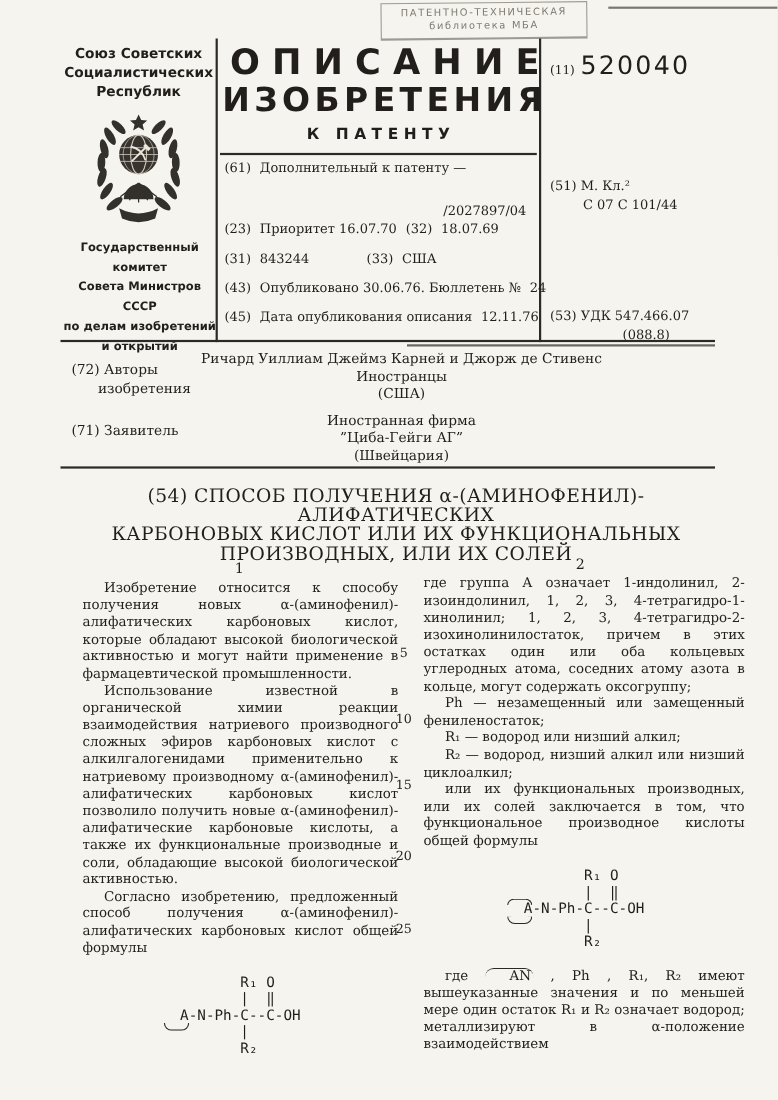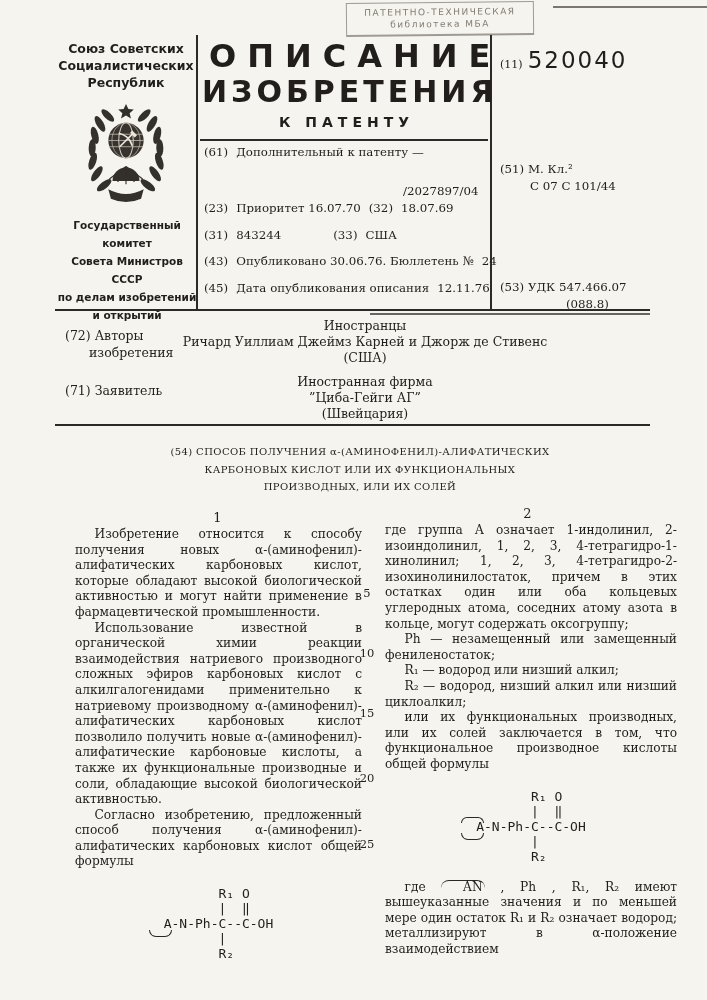--- a/index.html
+++ b/index.html
@@ -43,21 +43,21 @@
   .rule2{left:55px;top:424px;width:595px;}
   
   .a72{position:absolute;left:65px;top:327px;font-size:12.5px;line-height:17px;}
   .a72 .l2{padding-left:24px;}
   .acenter{position:absolute;left:130px;width:470px;text-align:center;font-size:12.5px;line-height:16px;}
   .aNames{top:318px;}
   .a71{position:absolute;left:65px;top:383px;font-size:12.5px;}
   .aFirm{top:374px;}
   
   .title54{position:absolute;left:70px;top:443px;width:580px;text-align:center;
-           font-size:10px;line-height:17.5px;letter-spacing:.4px;}
+           font-size:17px;line-height:17.5px;letter-spacing:.4px;}
   
   .colnum{position:absolute;width:285px;text-align:center;font-size:13px;}
   .cn1{left:75px;top:510px;} .cn2{left:385px;top:506px;}
   .bcol{position:absolute;font-size:12.2px;line-height:15.6px;text-align:justify;}
   .bcol1{left:75px;top:527px;width:287px;}
   .bcol2{left:385px;top:523px;width:292px;}
   .bcol p{margin:0;}
   .bcol p.ind1{text-indent:1.6em;}
   .gutter{position:absolute;left:356px;width:22px;text-align:center;font-size:11.5px;}
   
@@ -176,22 +176,22 @@
   </div>
 
   <div class="rule rule1"></div>
   <div class="rule rule1b"></div>
 
   <div class="a72">
     <div>(72) Авторы</div>
     <div class="l2">изобретения</div>
   </div>
   <div class="acenter aNames">
+    <div>Ричард Уиллиам Джеймз Карней и Джорж де Стивенс</div>
     <div>Иностранцы</div>
-    <div>Ричард Уиллиам Джеймз Карней и Джорж де Стивенс</div>
     <div>(США)</div>
   </div>
   <div class="a71">(71) Заявитель</div>
   <div class="acenter aFirm">
     <div>Иностранная фирма</div>
     <div>”Циба-Гейги АГ”</div>
     <div>(Швейцария)</div>
   </div>
 
   <div class="rule rule2"></div>

